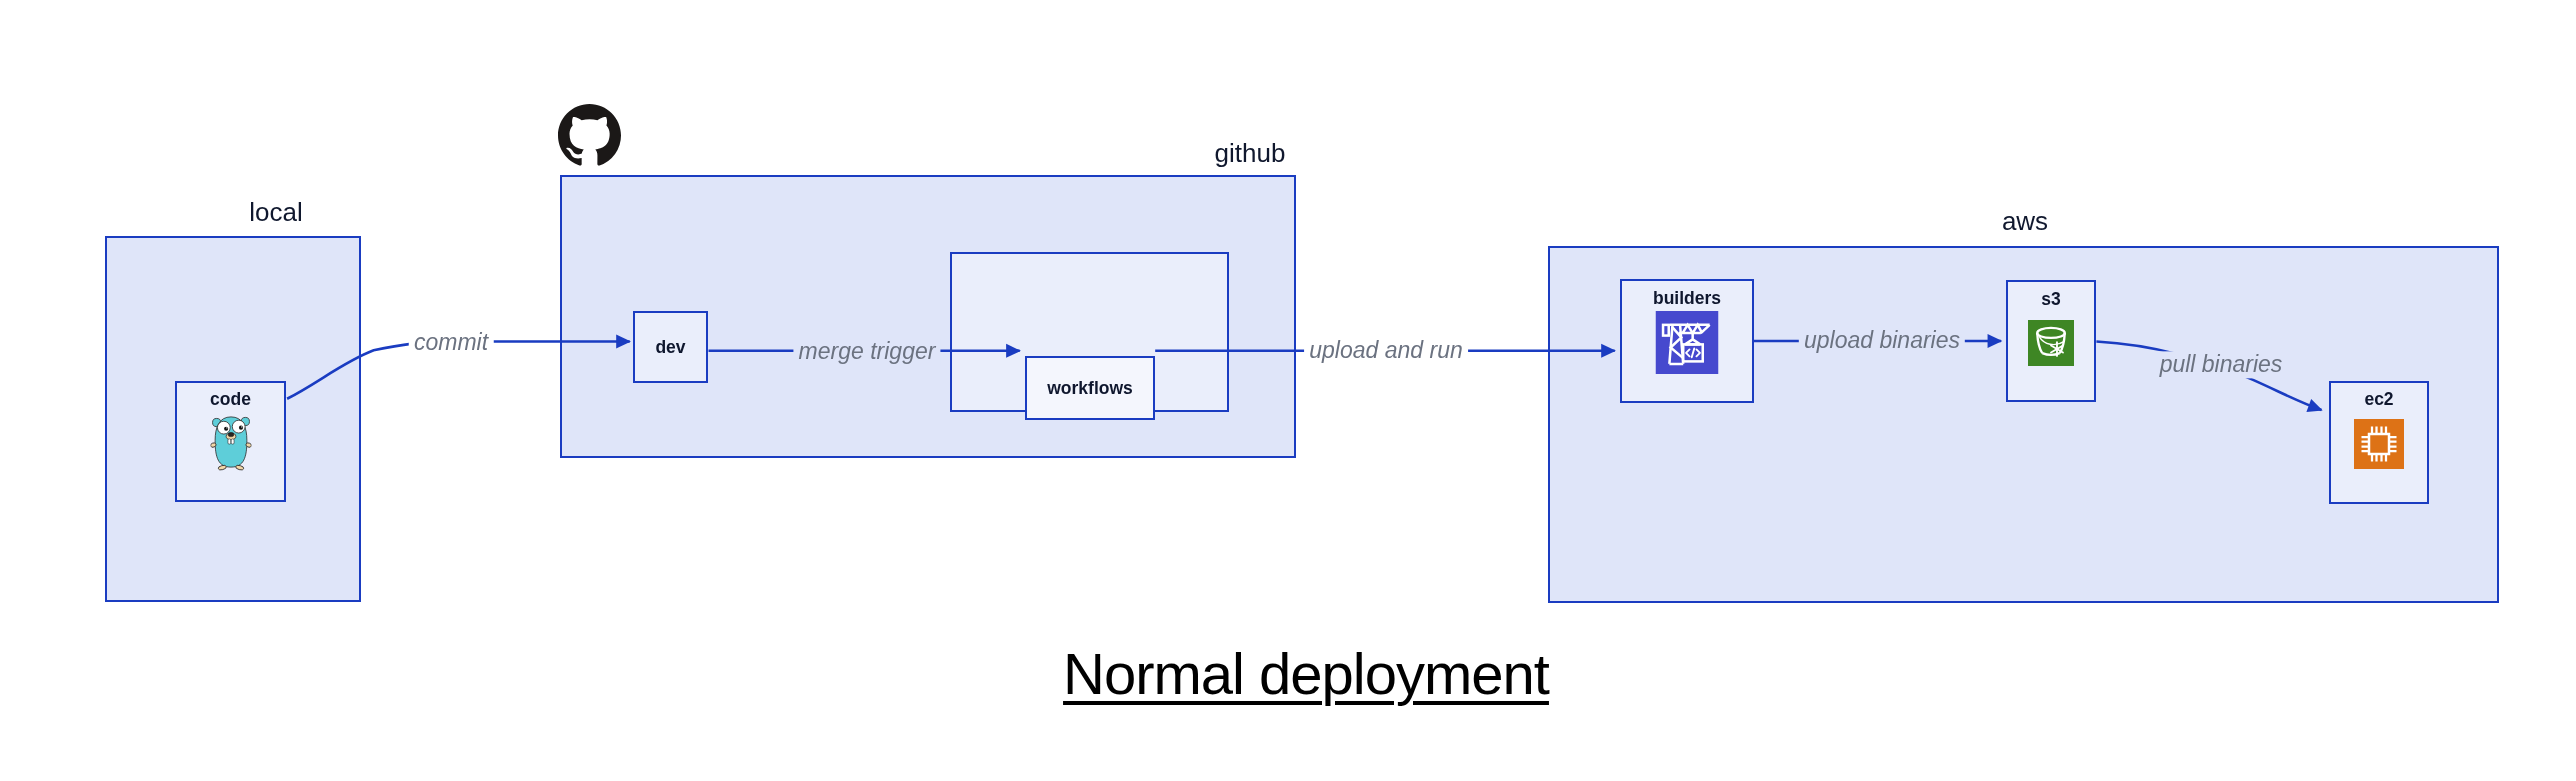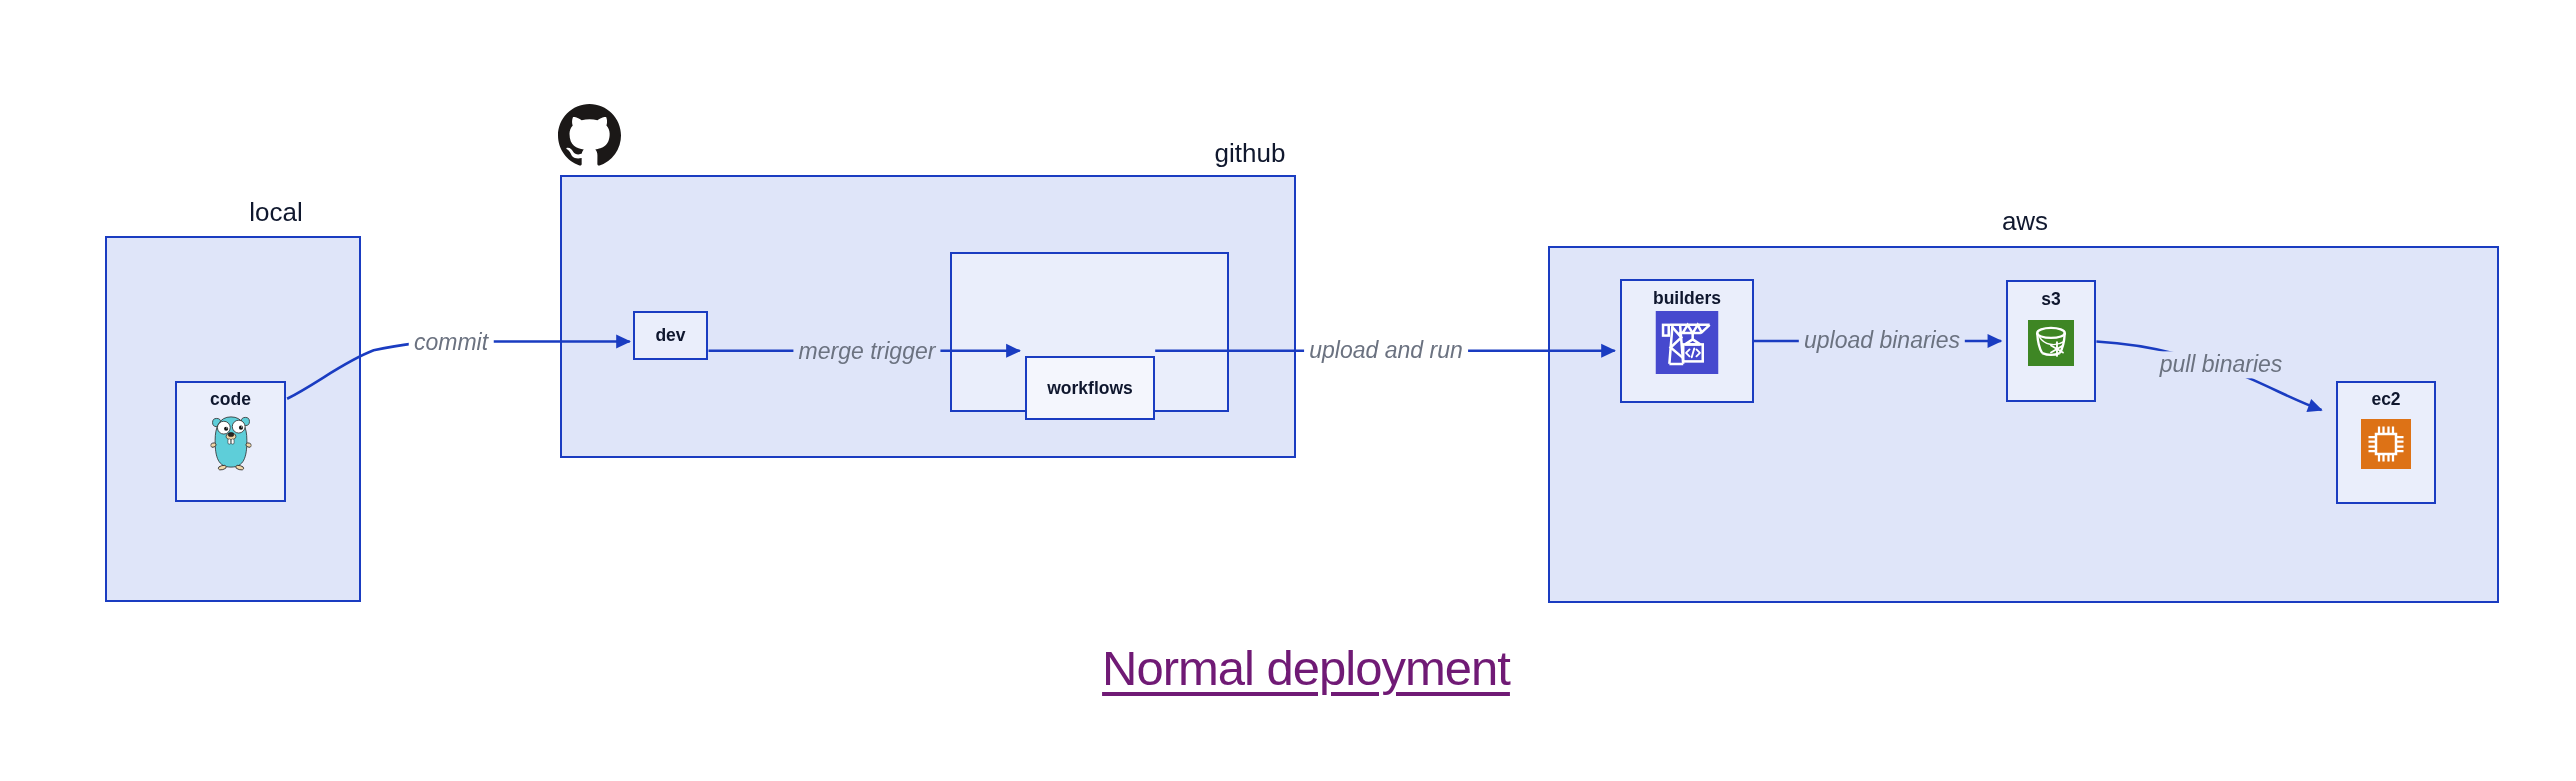--- a/index.html
+++ b/index.html
@@ -48,21 +48,21 @@
   .edge-label{
     position:absolute;transform:translate(-50%,-50%);
     font-size:23px;font-style:italic;color:#6b7280;
     white-space:nowrap;padding:1px 5.2px;line-height:1.1;
   }
   .bg-white{background:#ffffff;}
   .bg-group{background:#dfe5f9;}
   
   .diagram-title{
     position:absolute;transform:translateX(-50%);
-    font-size:49px;letter-spacing:-1px;color:#701a75;
+    font-size:58px;letter-spacing:-1px;color:#000000;
     text-decoration:underline;
     text-decoration-thickness:3.6px;
     text-underline-offset:7.2px;
     white-space:nowrap;
   }
   .abs{position:absolute;}
 </style>
 </head>
 <body>
 
@@ -102,21 +102,21 @@
       <circle cx="32" cy="27.6" r="1.2" fill="#fff"></circle>
       <circle cx="61" cy="25.6" r="1.2" fill="#fff"></circle>
       <rect x="34.5" y="37" width="11" height="7.5" rx="3.5" fill="#2b2420" stroke="#111" stroke-width="1"></rect>
       <g stroke="#2d2d2d" stroke-width="1.2">
         <rect x="34" y="49" width="5.6" height="10" rx="2.2" fill="#ffffff"></rect>
         <rect x="40.4" y="49" width="5.6" height="10" rx="2.2" fill="#ffffff"></rect>
       </g>
     </svg>
   </div>
 
-  <div class="node" style="left:633px;top:311px;width:75px;height:49px;padding-left:11px;">
+  <div class="node" style="left:633px;top:311px;width:75px;height:72px;padding-left:11px;">
     <div class="node-label-center">dev</div>
   </div>
 
   <div class="node sub" style="left:1025px;top:308px;width:130px;height:64px;margin-top:48px;">
     <div class="node-label-center">workflows</div>
   </div>
 
   <div class="node" style="left:1620px;top:279px;width:134px;height:124px;">
     <div class="node-label" style="top:7.2px;">builders</div>
     <svg class="node-icon" style="top:30px;" width="63" height="63" viewBox="0 0 100 100" aria-hidden="true">
@@ -150,21 +150,21 @@
         <path d="M25 37 C35 53 58 60 80 46" stroke-width="3"></path>
       </g>
       <g stroke="#ffffff" stroke-width="4" stroke-linecap="round">
         <path d="M63 48 V78"></path>
         <path d="M50 55.5 L76 70.5"></path>
         <path d="M76 55.5 L50 70.5"></path>
       </g>
     </svg>
   </div>
 
-  <div class="node" style="left:2329px;top:381px;width:100px;height:123px;margin-left:7px;">
+  <div class="node" style="left:2329px;top:381px;width:100px;height:123px;">
     <div class="node-label" style="top:6.2px;">ec2</div>
     <svg class="node-icon" style="top:36px;" width="50" height="50" viewBox="0 0 100 100" aria-hidden="true">
       <rect x="0" y="0" width="100" height="100" fill="#dd7216"></rect>
       <rect x="30" y="30" width="40" height="40" fill="none" stroke="#ffffff" stroke-width="5"></rect>
       <g stroke="#ffffff" stroke-width="4.5">
         <path d="M36 15 V30 M45 15 V30 M55 15 V30 M64 15 V30"></path>
         <path d="M36 70 V85 M45 70 V85 M55 70 V85 M64 70 V85"></path>
         <path d="M15 36 H30 M15 45 H30 M15 55 H30 M15 64 H30"></path>
         <path d="M70 36 H85 M70 45 H85 M70 55 H85 M70 64 H85"></path>
       </g>

